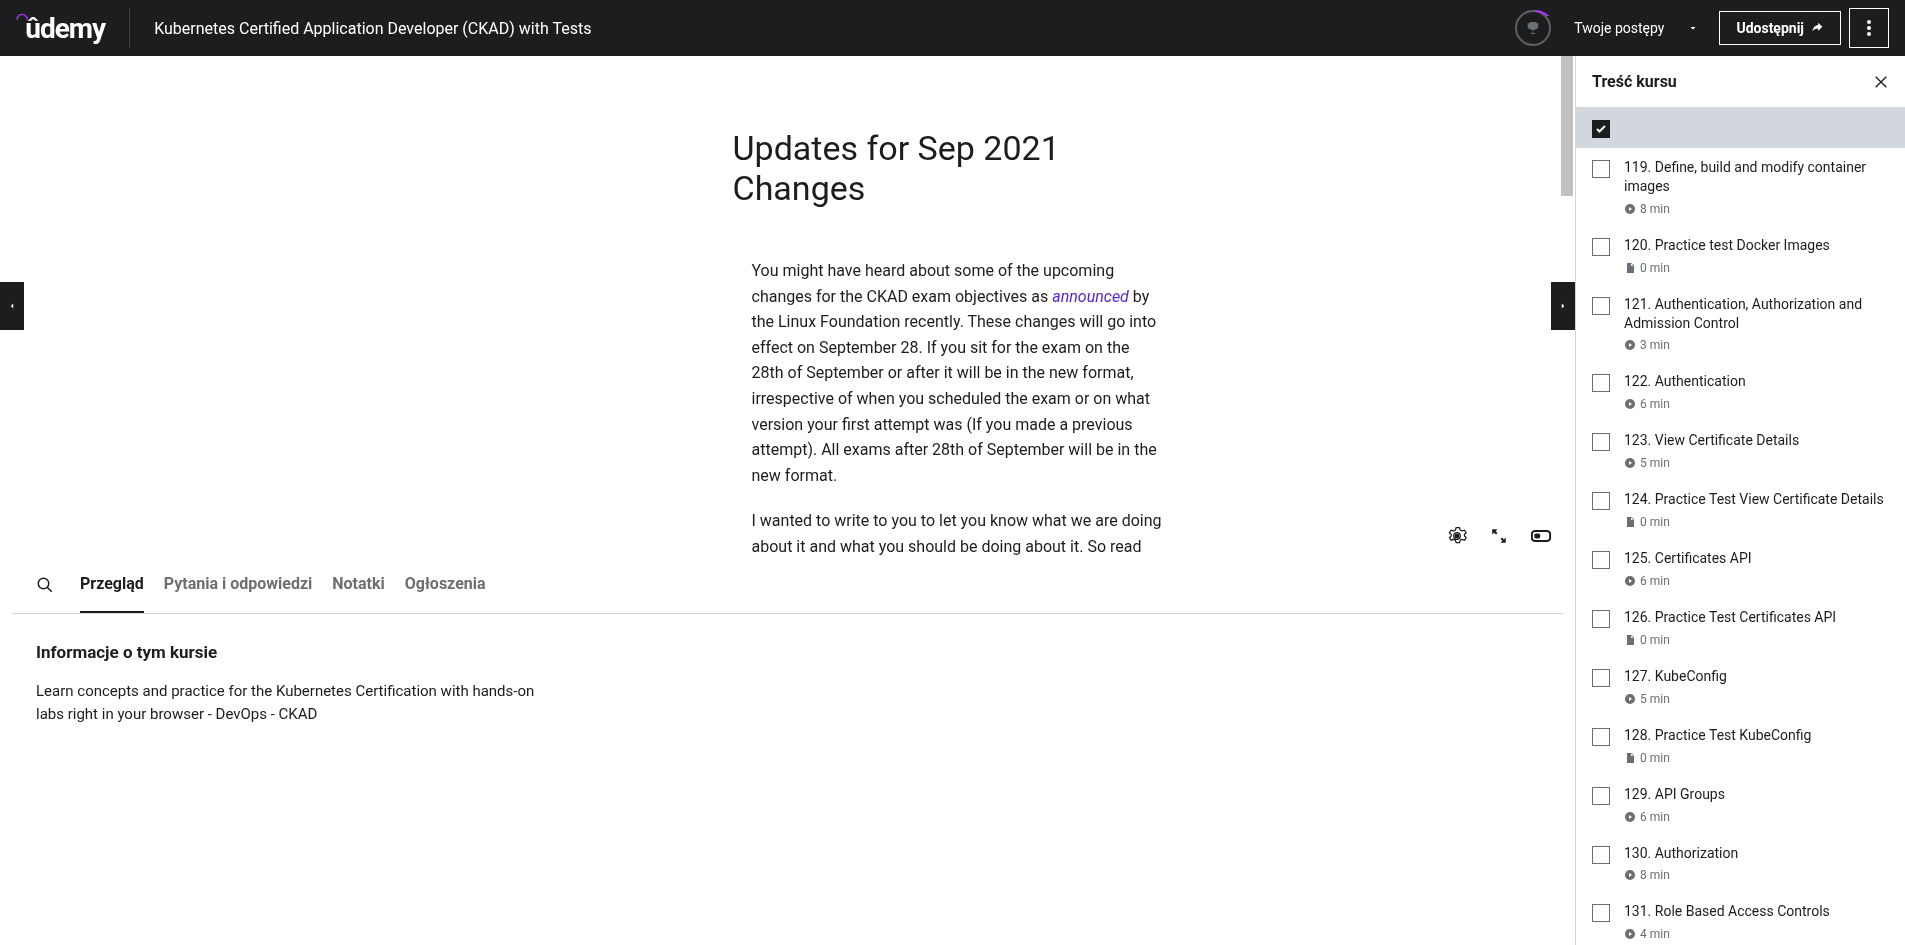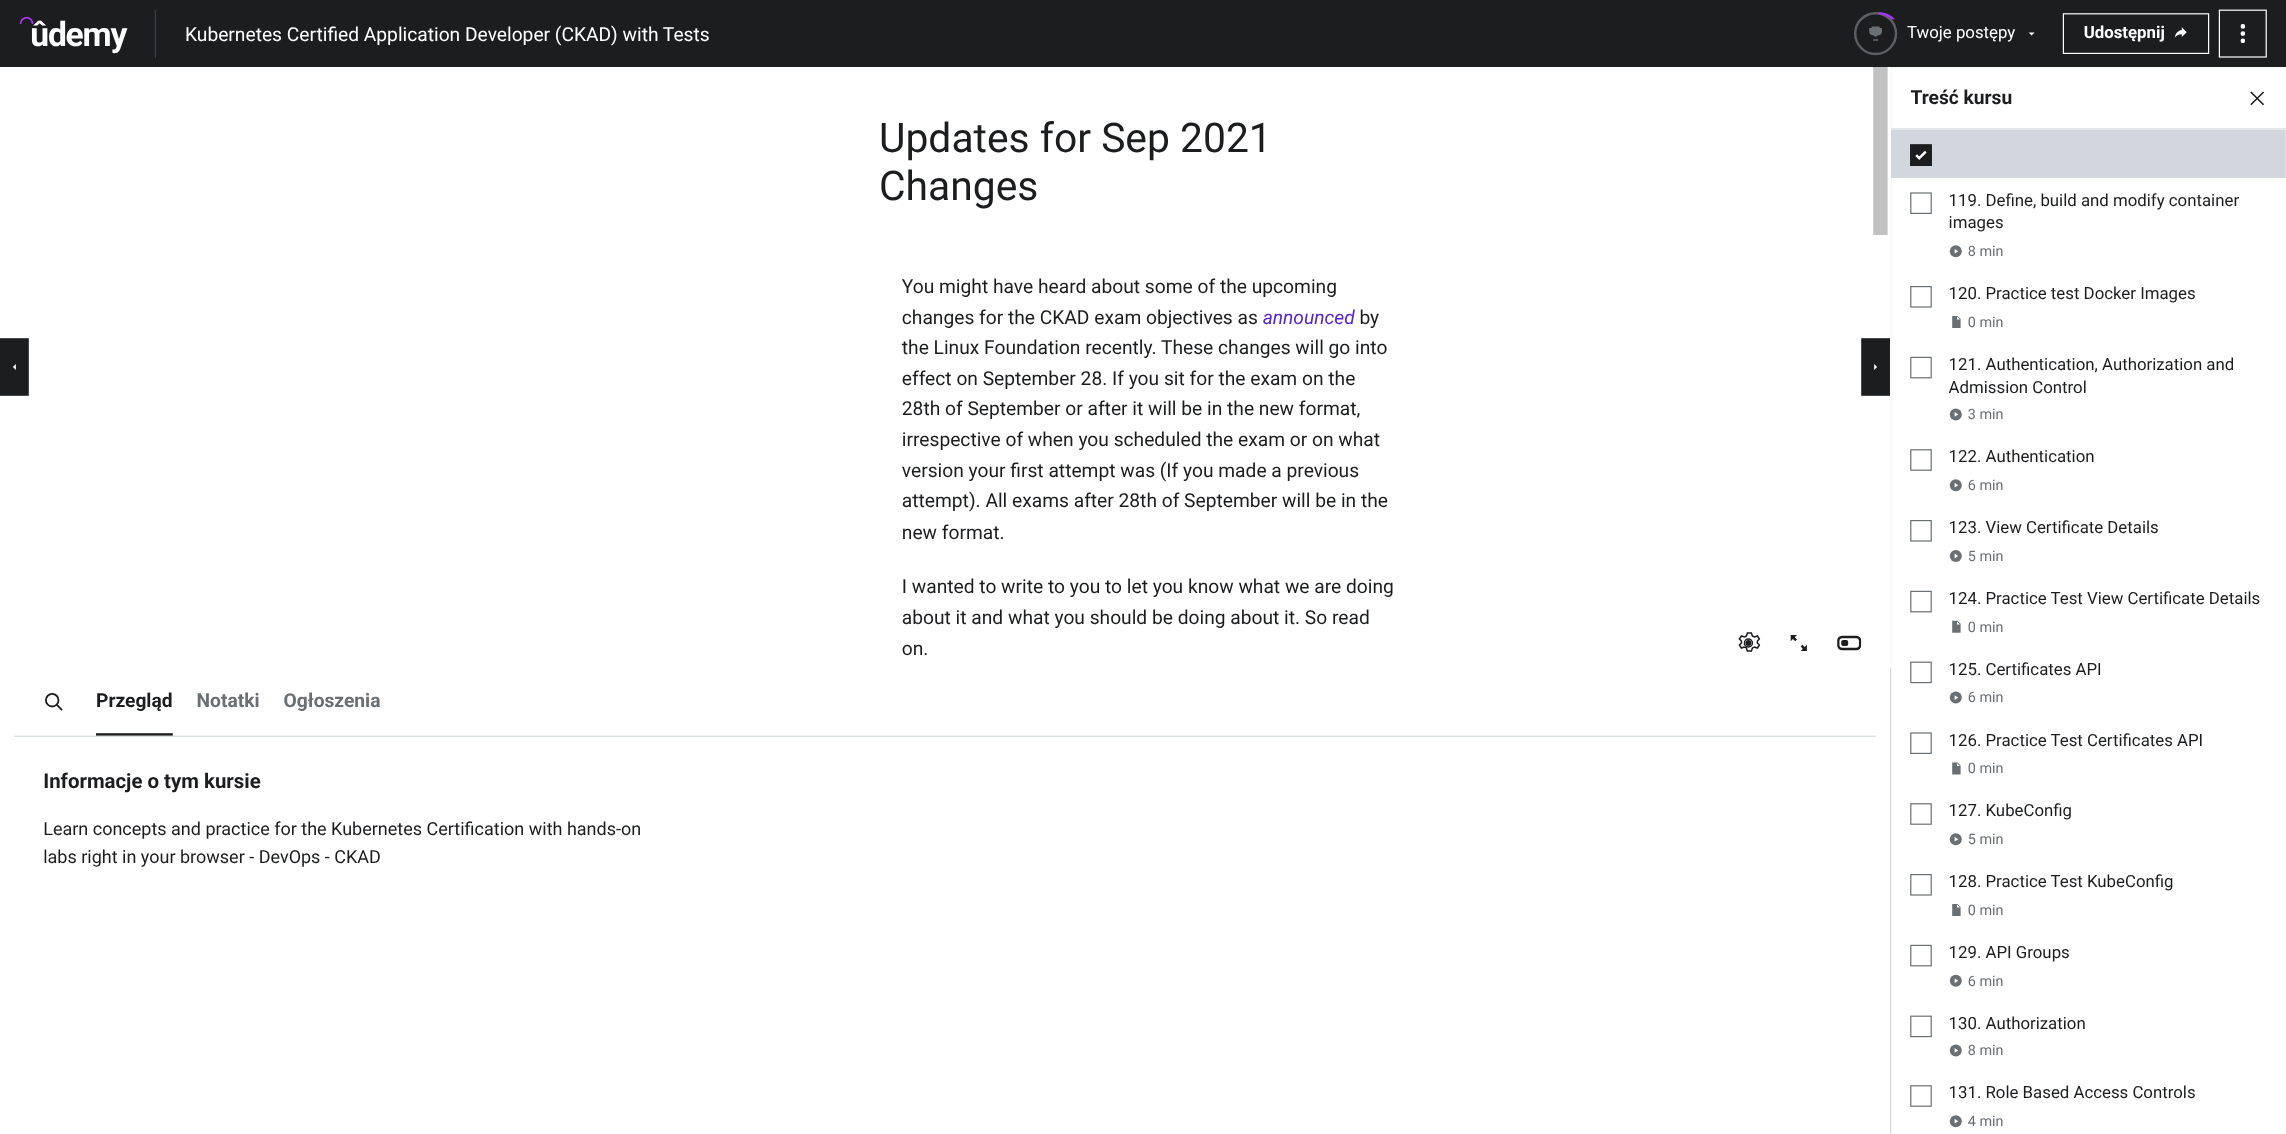--- a/index.html
+++ b/index.html
@@ -3,21 +3,21 @@
 <meta charset="utf-8">
 <style>
 * { margin: 0; padding: 0; box-sizing: border-box; }
 body { font-family: -apple-system, BlinkMacSystemFont, "Segoe UI", Roboto, sans-serif; background: #fff; color: #1c1d1f; overflow: hidden; }
 .header { background: #1c1d1f; height: 56px; display: flex; align-items: center; padding: 0 16px; color: #fff; }
 .logo { font-size: 28px; font-weight: bold; letter-spacing: -1px; display: flex; align-items: center; }
 .logo-hat { color: #a435f0; font-size: 14px; margin-right: -2px; position: relative; top: -10px; }
 .divider-v { width: 1px; height: 40px; background: #3e4143; margin: 0 24px; }
 .course-title { font-size: 16px; font-weight: 400; flex: 1; }
 .header-right { display: flex; align-items: center; gap: 8px; }
-.progress-btn { display: flex; align-items: center; gap: 8px; padding: 8px 12px; cursor: pointer; font-size: 14px; }
+.progress-btn { display: flex; align-items: center; gap: 23px; padding: 8px 12px; cursor: pointer; font-size: 14px; }
 .trophy-circle { width: 36px; height: 36px; border: 2px solid #5e5f62; border-radius: 50%; display: flex; align-items: center; justify-content: center; position: relative; }
 .trophy-circle::before { content: ''; position: absolute; top: -2px; left: -2px; width: 36px; height: 36px; border: 2px solid #a435f0; border-radius: 50%; clip-path: polygon(50% 0, 100% 0, 100% 15%, 50% 15%); }
 .share-btn { border: 1px solid #fff; padding: 8px 16px; font-size: 14px; font-weight: bold; cursor: pointer; display: flex; align-items: center; gap: 6px; }
 .more-btn { border: 1px solid #fff; width: 40px; height: 40px; display: flex; align-items: center; justify-content: center; cursor: pointer; }
 .main-layout { display: flex; height: calc(100vh - 56px); }
 .content-col { flex: 1; display: flex; flex-direction: column; overflow: hidden; position: relative; }
 .lecture-area { flex: 0 0 auto; height: 500px; position: relative; overflow-y: auto; background: #fff; }
 .lecture-scroll { padding: 40px 0; }
 .lecture-body { font-size: 16px; line-height: 1.6; color: #1c1d1f; margin-left: 374px; max-width: 410px; }
 .lecture-body p { margin-bottom: 20px; }
@@ -103,21 +103,21 @@
           </svg>
       </div>
       <div class="nav-arrow nav-next">
         <svg width="10" height="16" viewBox="0 0 24 24" fill="#fff">
             <path d="M9 6l6 6-6 6z"></path>
           </svg>
       </div>
 
       <div class="lecture-scroll">
         <div style="max-width:820px; margin:0 auto;">
-          <h1 style="font-size:34px; font-weight:400; margin-left:355px; margin-bottom:50px;">Updates for Sep 2021 Changes</h1>
+          <h1 style="font-size:34px; font-weight:400; margin-left:355px; margin-bottom:50px;margin-top:32px;">Updates for Sep 2021 Changes</h1>
           <div class="lecture-body">
             <p><span>You might have heard about some of the upcoming changes for the CKAD exam objectives as </span><a href="#">announced</a><span> by the Linux Foundation recently. These changes will go into effect on September 28. If you sit for the exam on the 28th of September or after it will be in the new format, irrespective of when you scheduled the exam or on what version your first attempt was (If you made a previous attempt). All exams after 28th of September will be in the new format.</span></p>
             <p>I wanted to write to you to let you know what we are doing about it and what you should be doing about it. So read on.</p>
 
           </div>
         </div>
       </div>
 
       <div class="lecture-toolbar">
         <div class="tool-icon">
@@ -142,20 +142,21 @@
 
     <div class="tabs-section">
       <div class="tabs-row">
         <div class="search-tab-icon">
           <svg width="18" height="18" viewBox="0 0 24 24" fill="none" stroke="#1c1d1f" stroke-width="2">
               <circle cx="10" cy="10" r="7"></circle>
               <path d="M21 21l-6-6"></path>
             </svg>
         </div>
         <div class="tab active">Przegląd</div>
+        <div class="tab">Pytania i odpowiedzi</div>
         <div class="tab">Notatki</div>
         <div class="tab">Ogłoszenia</div>
       </div>
     </div>
 
     <div class="about-section">
       <div class="about-title">Informacje o tym kursie</div>
       <div class="about-desc">Learn concepts and practice for the Kubernetes Certification with hands-on labs right in your browser - DevOps - CKAD</div>
     </div>
 

